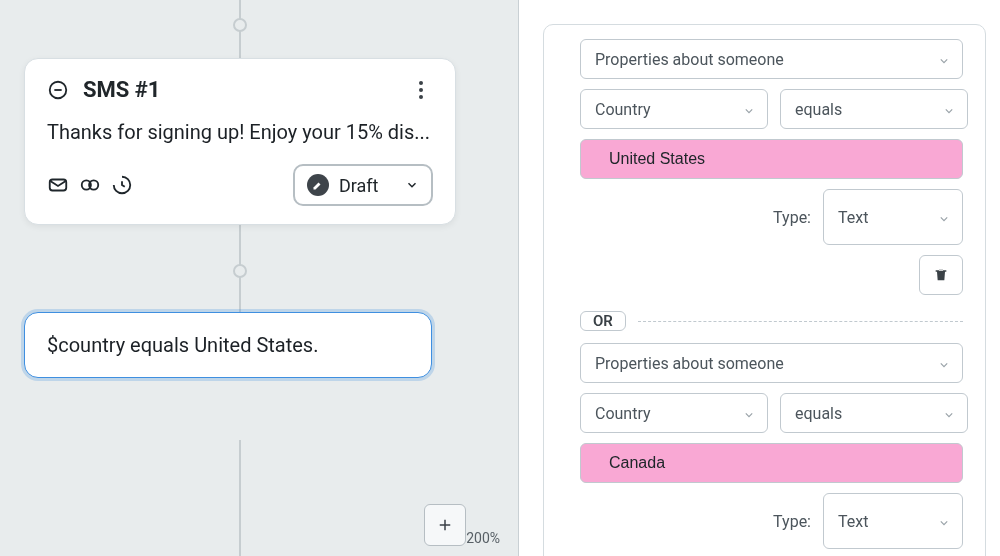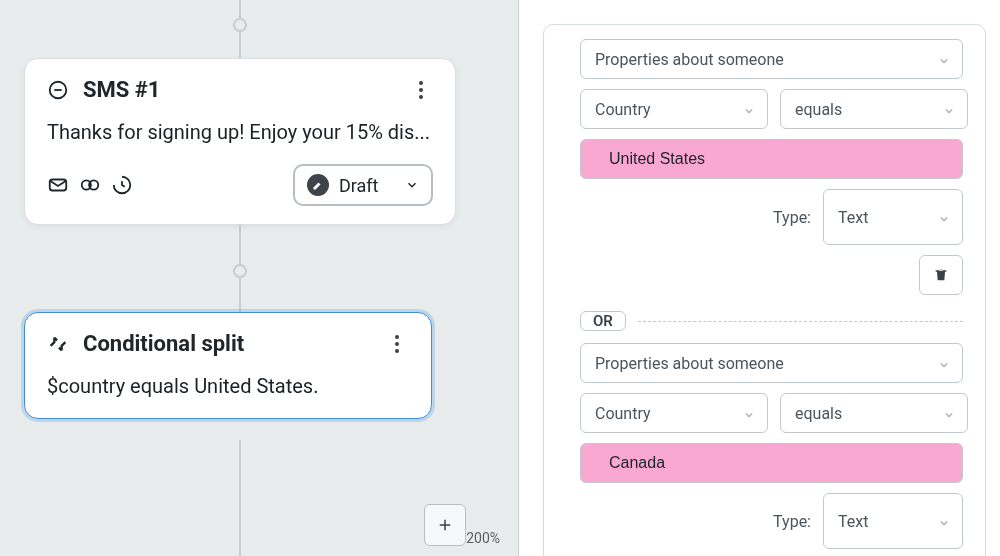--- a/index.html
+++ b/index.html
@@ -344,35 +344,20 @@
         <span>
           <svg class="chev" viewBox="0 0 24 24" fill="none" stroke="#1f262b" stroke-width="2.5">
               <path d="M6 9l6 6 6-6"></path>
             </svg>
         </span>
       </div>
     </div>
   </div>
 
   <div class="node node-cond selected">
-    <div class="node-header">
-      <div class="node-title-wrap">
-        <span class="mini-icon">
-          <svg viewBox="0 0 24 24" width="24" height="24" fill="none" stroke="#1f262b" stroke-width="2.5">
-              <path d="M8 5v5l-4 4M8 5l3 3M16 19v-5l4-4M16 19l-3-3"></path>
-            </svg>
-        </span>
-        <span class="node-title">Conditional split</span>
-      </div>
-      <div class="more-dots">
-        <span class="dot"></span>
-          <span class="dot"></span>
-          <span class="dot"></span>
-      </div>
-    </div>
     <div class="node-body">$country equals United States.</div>
   </div>
 
   <div class="zoom-ctl">
     <div class="zoom-btn">
       <svg viewBox="0 0 24 24" width="18" height="18" fill="none" stroke="#3a4146" stroke-width="2">
           <line x1="12" y1="5" x2="12" y2="19"></line>
           <line x1="5" y1="12" x2="19" y2="12"></line>
         </svg>
     </div>

